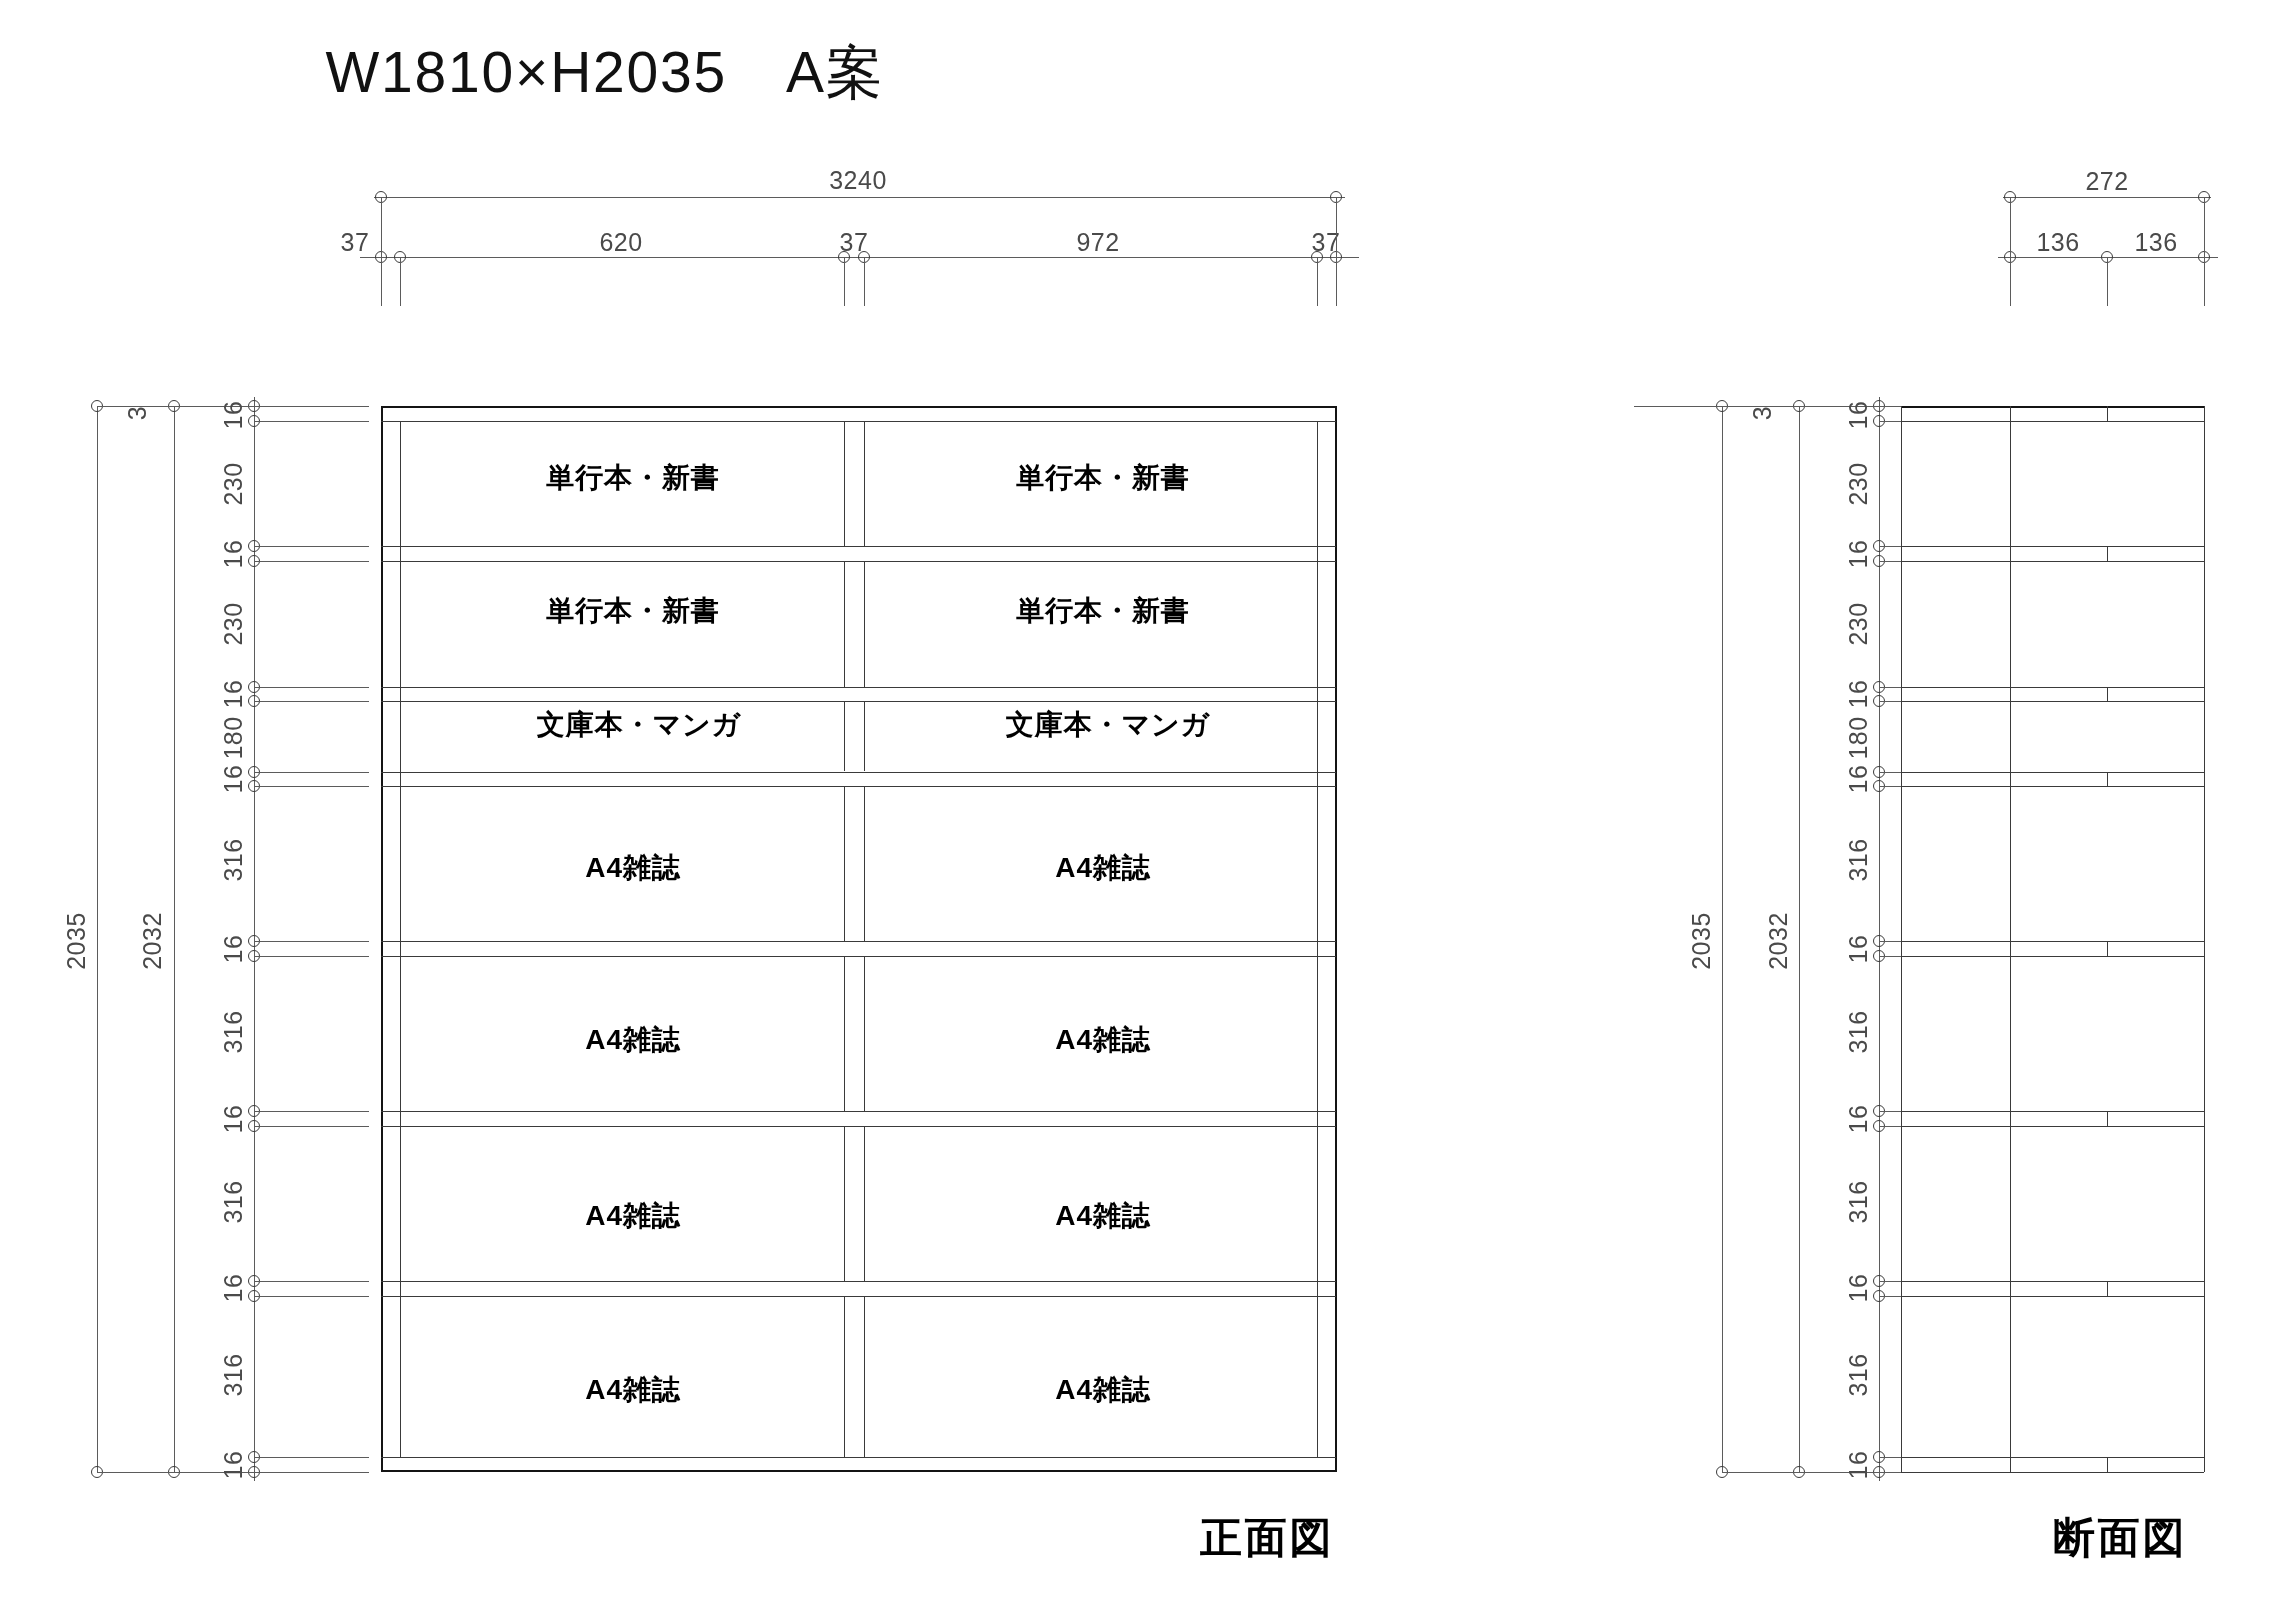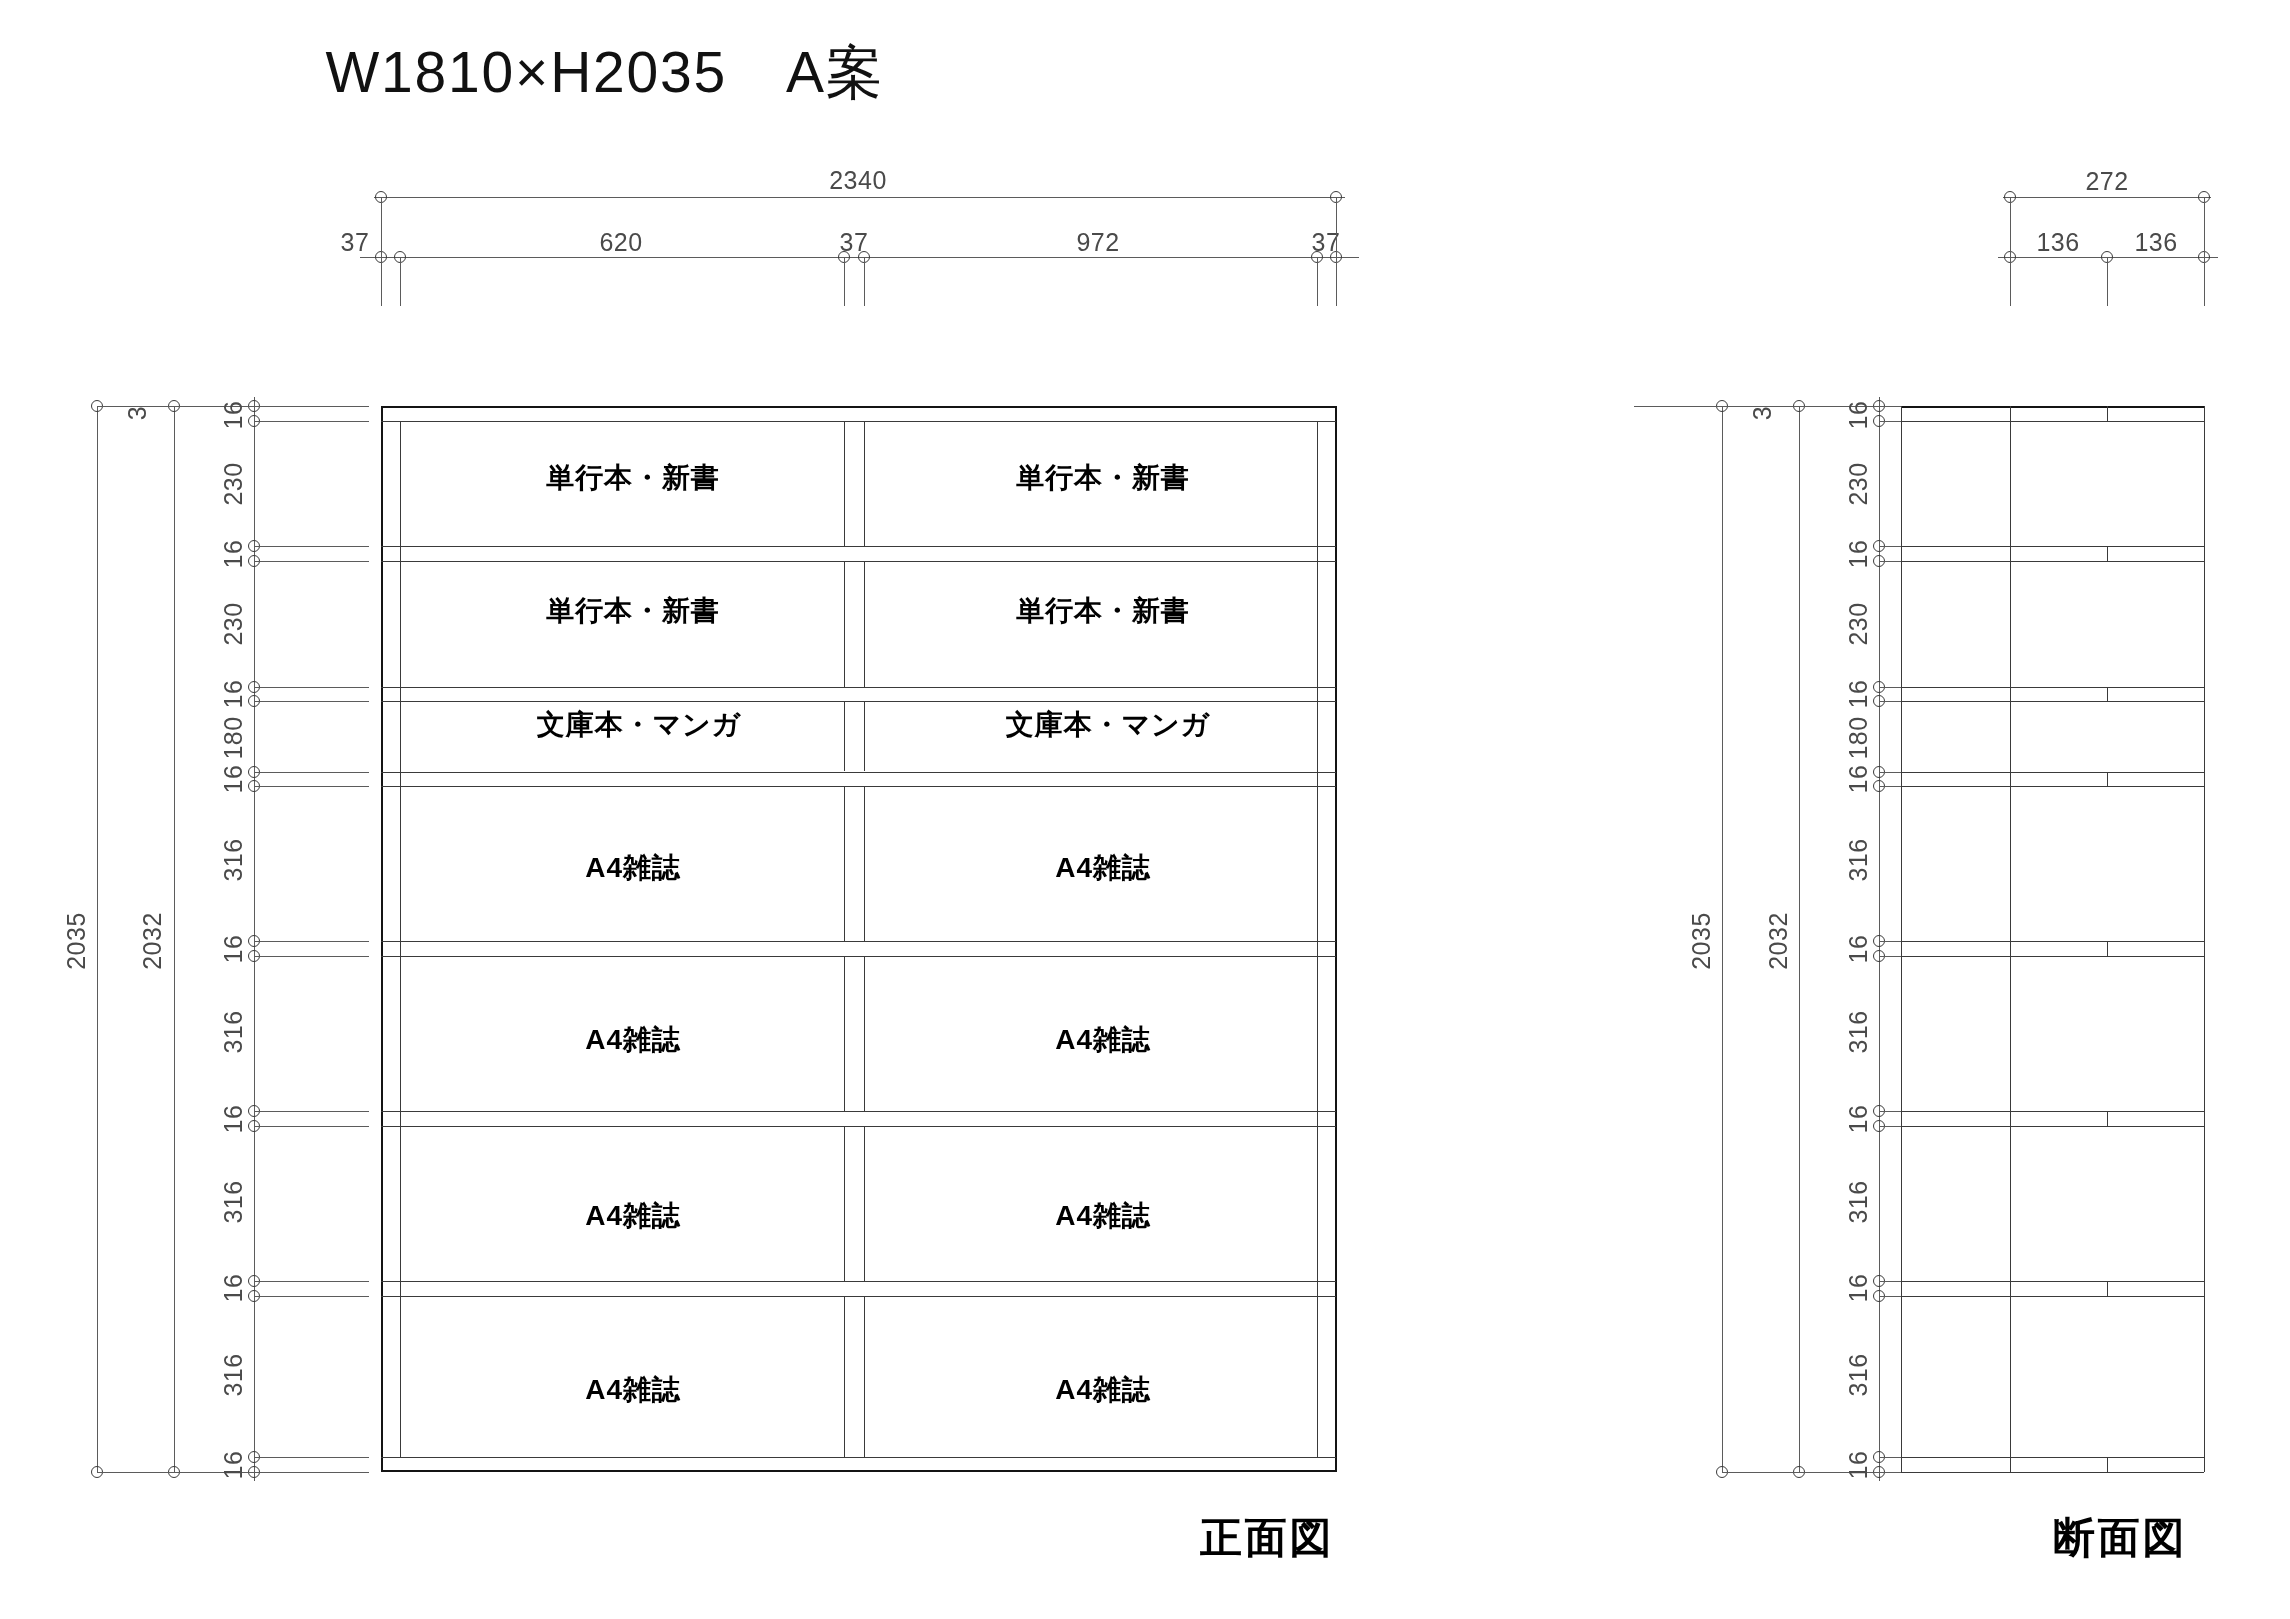--- a/index.html
+++ b/index.html
@@ -101,21 +101,21 @@
 </head>
 <body>
 
 <div id="page">
 
   <div id="drawing-title">W1810×H2035　A案</div>
 
   <div class="ln h" style="left:374px; top:197px; width:971px;"></div>
   <div class="node" style="left:381px; top:197px;"></div>
   <div class="node" style="left:1336px; top:197px;"></div>
-  <div class="dim h-txt" style="left:858px; top:180px;">2340</div>
+  <div class="dim h-txt" style="left:858px; top:180px;">3240</div>
 
   <div class="ln h" style="left:360px; top:257px; width:999px;"></div>
   <div class="node" style="left:381px; top:257px;"></div>
   <div class="node" style="left:400px; top:257px;"></div>
   <div class="node" style="left:844px; top:257px;"></div>
   <div class="node" style="left:864px; top:257px;"></div>
   <div class="node" style="left:1317px; top:257px;"></div>
   <div class="node" style="left:1336px; top:257px;"></div>
 
   <div class="dim h-txt" style="left:355px; top:242px;">37</div>

